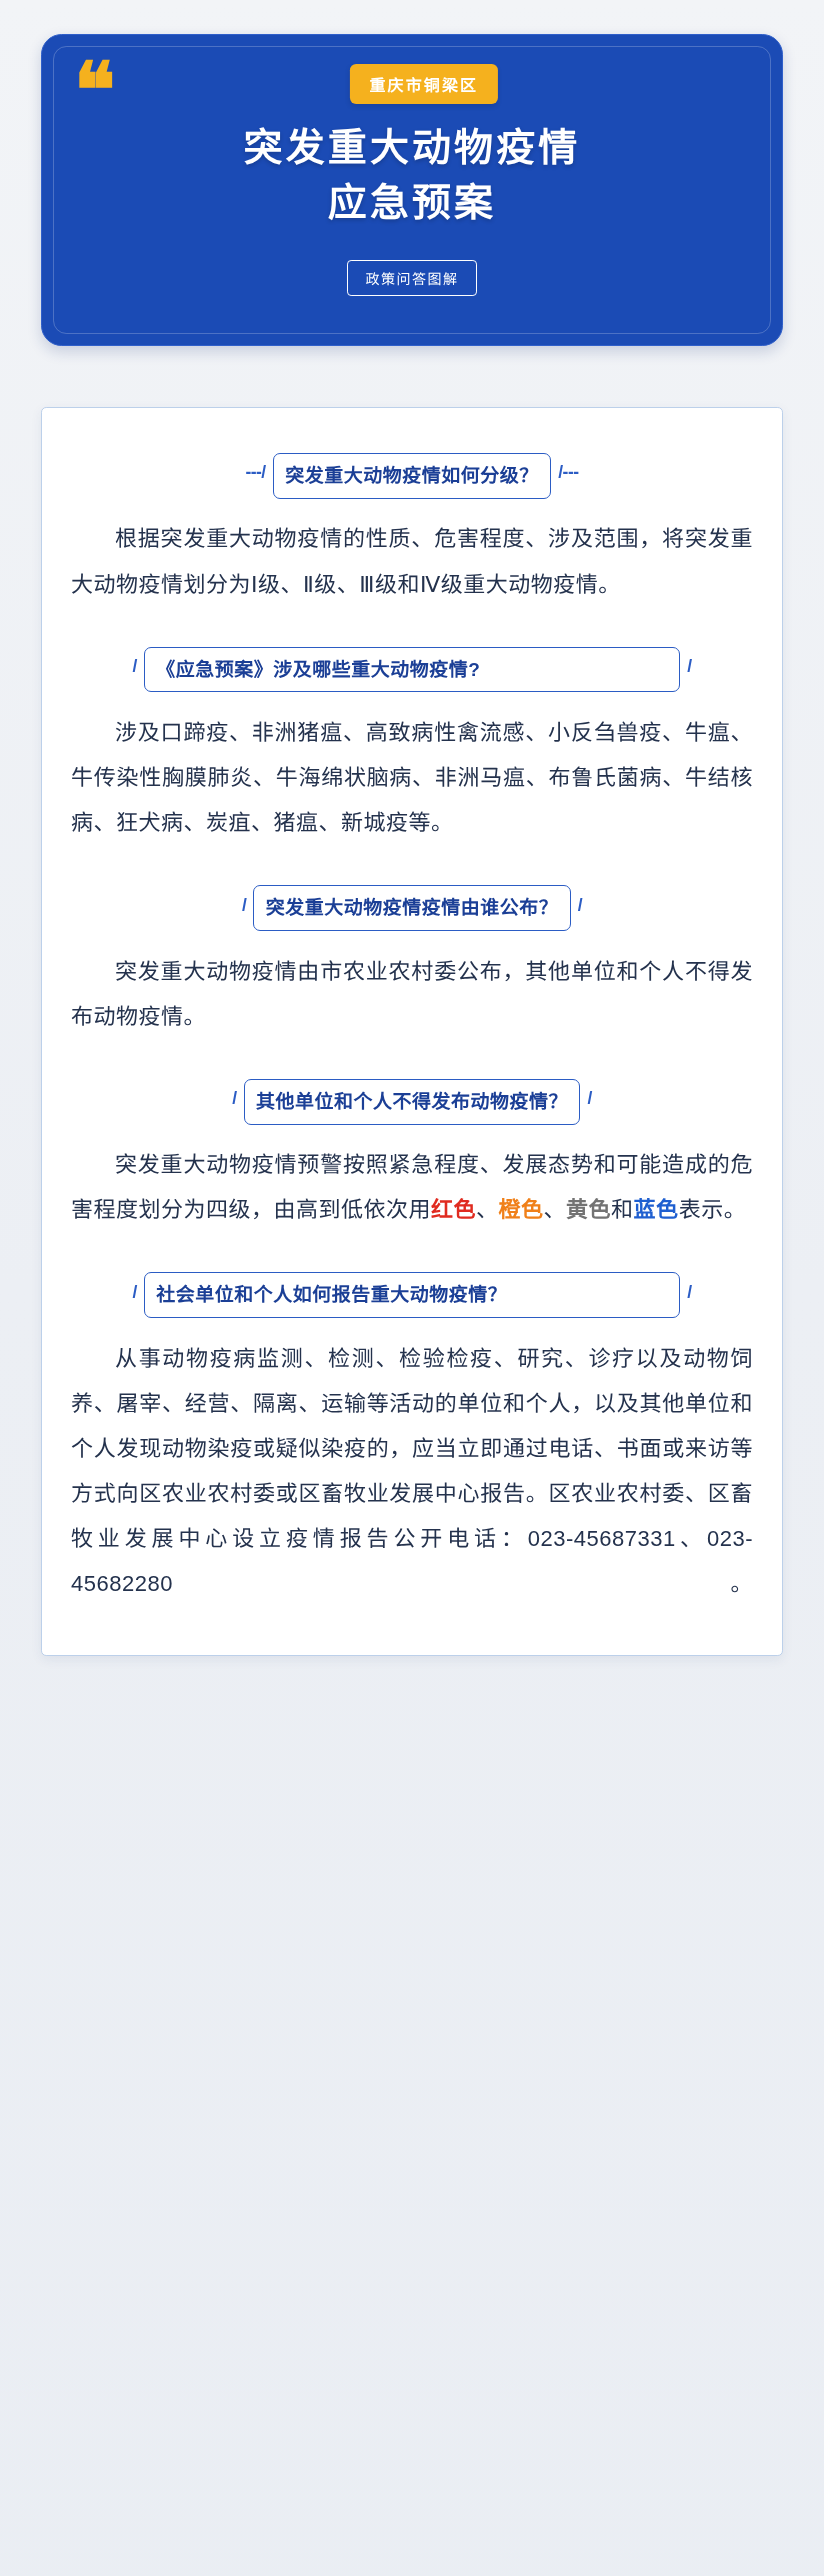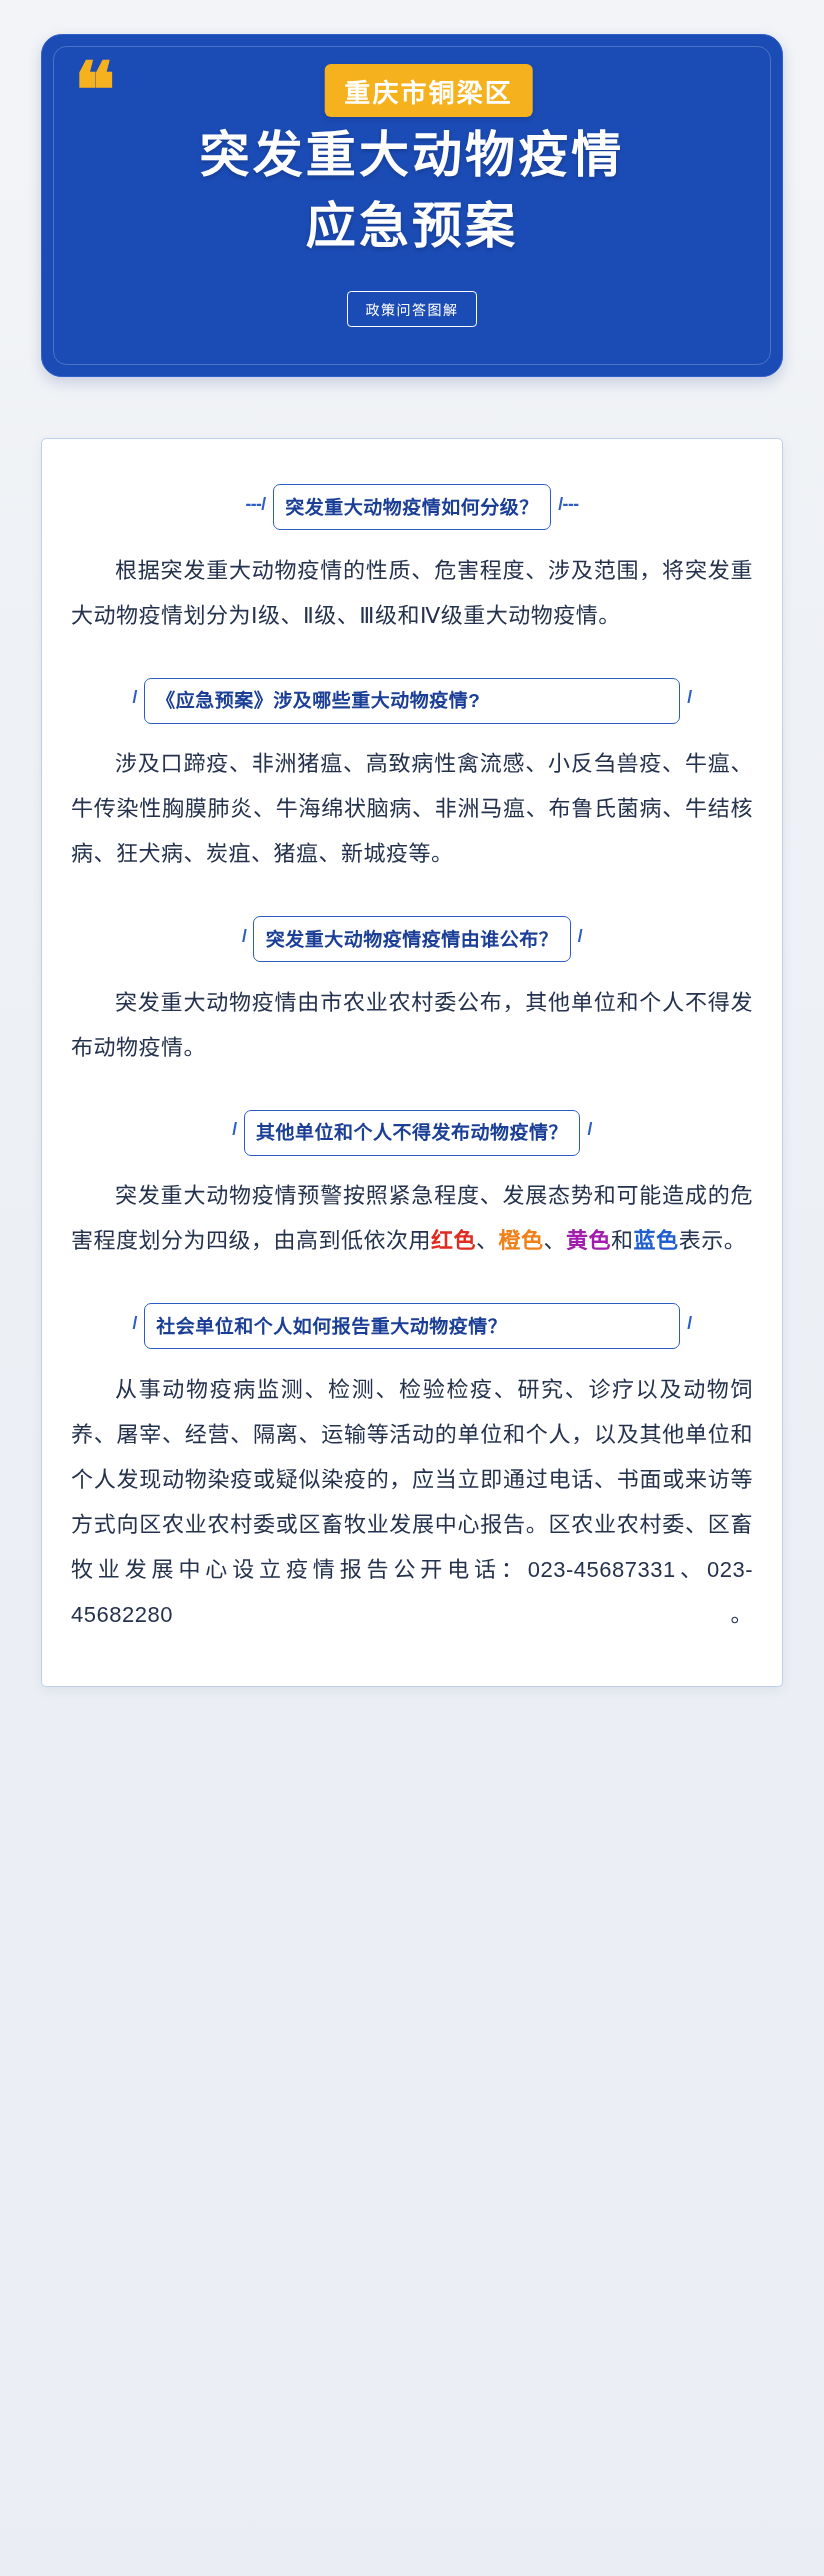--- a/index.html
+++ b/index.html
@@ -57,33 +57,33 @@
     font-weight: 700;
     letter-spacing: -3.1px;
   }
   .region-badge {
     position: absolute;
     top: 29px;
     left: 50%;
     transform: translateX(-42%);
     background: #f5b11e;
     color: #ffffff;
-    font-size: 26px;
+    font-size: 16px;
     font-weight: 700;
     letter-spacing: 2.1px;
     padding: 8.2px 19.6px;
     border-radius: 6.2px;
     white-space: nowrap;
     box-shadow: 0 2.1px 5.2px rgba(0,0,0,0.10);
   }
   .main-title {
     margin-top: 33px;
     text-align: center;
     color: #ffffff;
-    font-size: 50px;
+    font-size: 39px;
     font-weight: 700;
     letter-spacing: 3.1px;
     line-height: 1.42;
     text-shadow: 0 1.5px 4.1px rgba(0,0,0,0.20);
   }
   .main-title .line2 { display: block; }
   .subtitle-badge {
     margin: 29px auto 0 auto;
     width: fit-content;
     border: 1.5px solid #ffffff;
@@ -152,21 +152,21 @@
     text-align: justify;
     text-justify: inter-ideograph;
     text-indent: 2em;
     letter-spacing: 0.5px;
   }
   .answer.spread {
     text-align-last: justify;
   }
   .c-red { color: #e02b20; font-weight: 700; }
   .c-orange { color: #f08019; font-weight: 700; }
-  .c-yellow { color: #a21caf; font-weight: 700; }
+  .c-yellow { color: #737373; font-weight: 700; }
   .c-blue { color: #1f5fd0; font-weight: 700; margin-top: 19px; }
 </style>
 </head>
 <body>
 
 <div class="page">
 
   <div class="header-wrap">
     <div class="header-card">
       <div class="quote-mark">❝</div>

